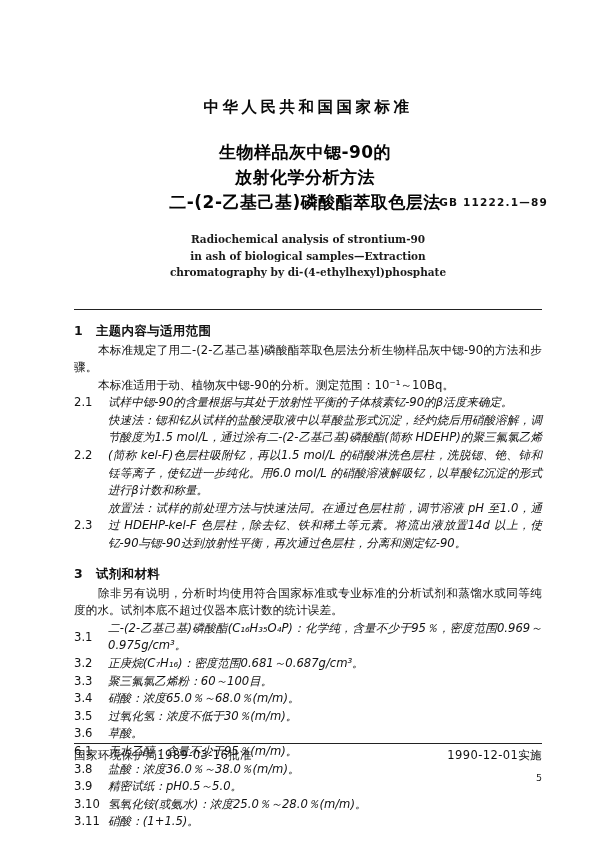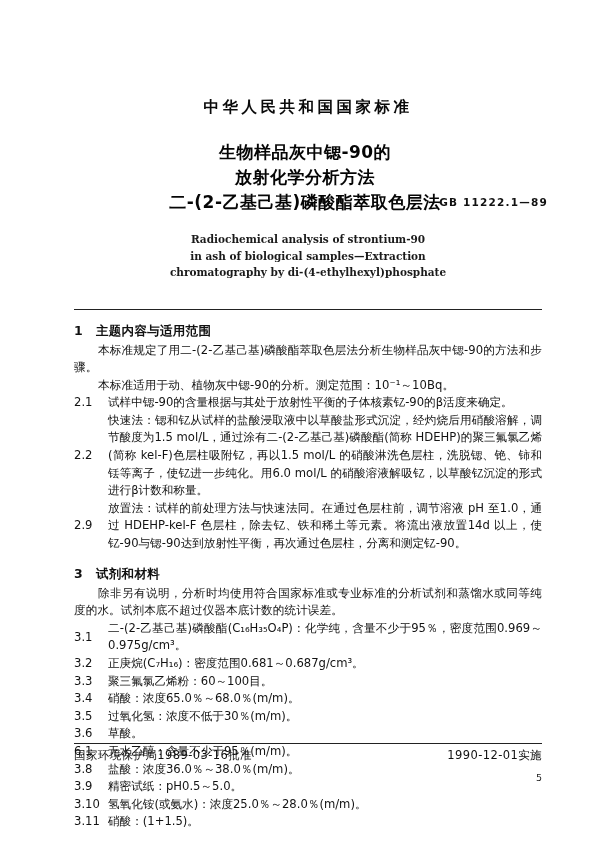--- a/index.html
+++ b/index.html
@@ -108,21 +108,21 @@
     text-align: justify;
     color: #121212;
     display: flex;
     align-items: center;
   }
   .item .lbl {
     flex: 0 0 auto;
     min-width: 34px;
     font-weight: normal;
   }
-  .item .txt { flex: 1 1 auto; }
+  .item .txt { flex: 1 1 auto; font-style: italic; }
 
   .tight { margin: 0; }
 
   
   .footer-rule {
     position: absolute;
     left: 66px;
     top: 743px;
     width: 468px;
     border-top: 1.4px solid #222;
@@ -180,21 +180,21 @@
 
     <div class="item">
       <span class="lbl">2.1</span>
       <span class="txt">试样中锶-90的含量根据与其处于放射性平衡的子体核素钇-90的β活度来确定。</span>
     </div>
     <div class="item">
       <span class="lbl">2.2</span>
       <span class="txt">快速法：锶和钇从试样的盐酸浸取液中以草酸盐形式沉淀，经灼烧后用硝酸溶解，调节酸度为1.5 mol/L，通过涂有二-(2-乙基己基)磷酸酯(简称 HDEHP)的聚三氟氯乙烯(简称 kel-F)色层柱吸附钇，再以1.5 mol/L 的硝酸淋洗色层柱，洗脱锶、铯、铈和铥等离子，使钇进一步纯化。用6.0 mol/L 的硝酸溶液解吸钇，以草酸钇沉淀的形式进行β计数和称量。</span>
     </div>
     <div class="item">
-      <span class="lbl">2.9</span>
+      <span class="lbl">2.3</span>
       <span class="txt">放置法：试样的前处理方法与快速法同。在通过色层柱前，调节溶液 pH 至1.0，通过 HDEHP-kel-F 色层柱，除去钇、铁和稀土等元素。将流出液放置14d 以上，使钇-90与锶-90达到放射性平衡，再次通过色层柱，分离和测定钇-90。</span>
     </div>
 
     <div class="sec-head">
       <span class="num">3</span><span>试剂和材料</span>
     </div>
     <p class="para indent tight">除非另有说明，分析时均使用符合国家标准或专业标准的分析试剂和蒸馏水或同等纯度的水。试剂本底不超过仪器本底计数的统计误差。</p>
 
     <div class="item">
       <span class="lbl">3.1</span>

